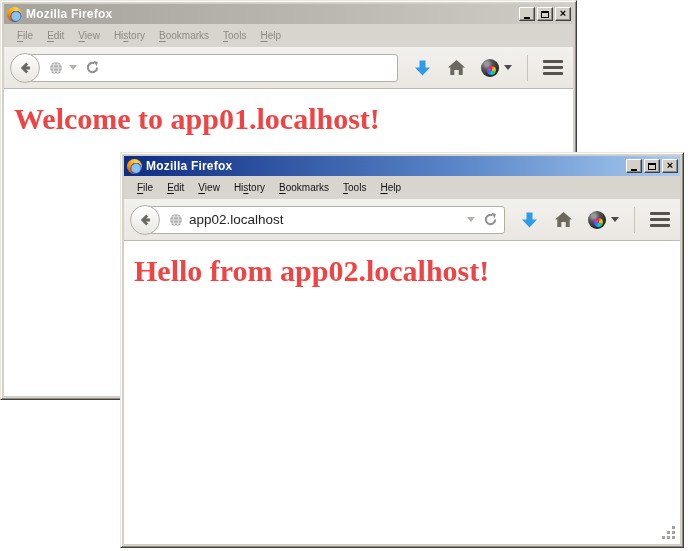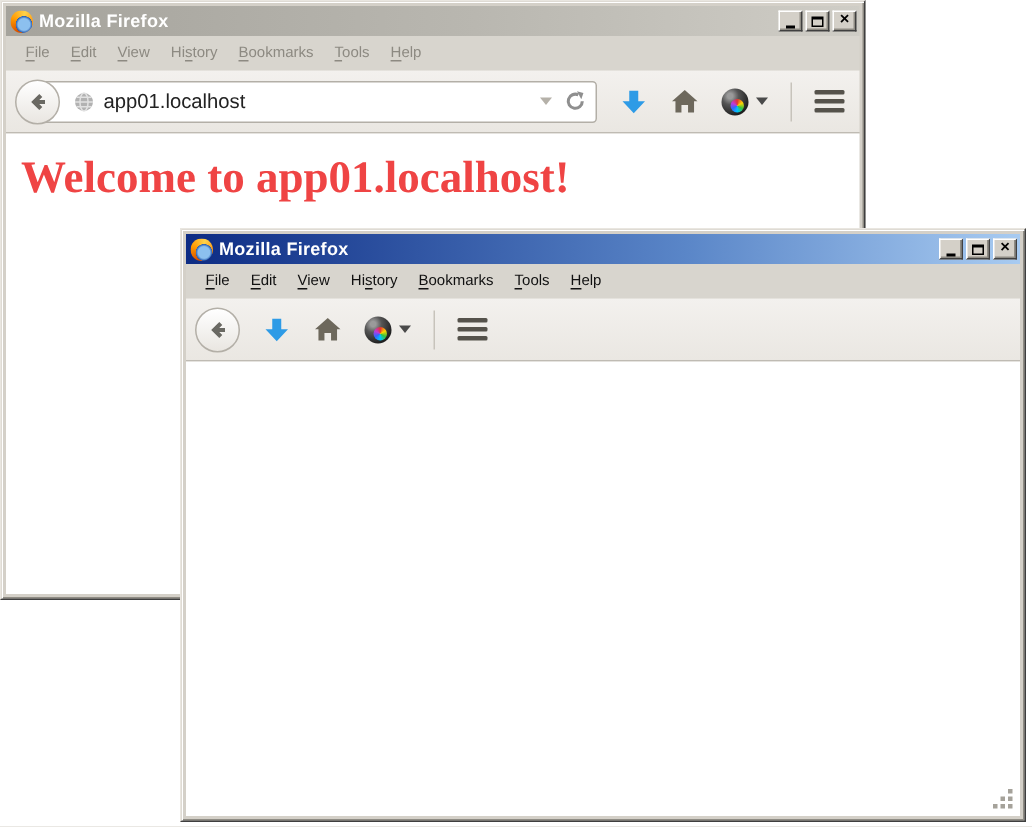--- a/index.html
+++ b/index.html
@@ -116,21 +116,20 @@
       <div class="urlbar">
         <span class="globe">
           <svg width="14" height="14" viewBox="0 0 14 14">
               <circle cx="7" cy="7" r="6" fill="#b2b2b2"></circle>
               <g stroke="#e2e2e2" stroke-width="1" fill="none">
                 <ellipse cx="7" cy="7" rx="2.7" ry="6"></ellipse>
                 <path d="M1 7h12M2.2 3.8h9.6M2.2 10.2h9.6"></path>
               </g>
             </svg>
         </span>
-        <span class="url-text">app01.localhost</span>
         <span class="url-dd"></span>
         <button class="reload-btn">
           <svg width="15" height="15" viewBox="0 0 16 16">
               <path d="M13 8A5 5 0 1 1 10.2 3.5" fill="none" stroke="#8f8f8f" stroke-width="2.2"></path>
               <path d="M9.2 0.8l4.6 1.4-1.5 4.4z" fill="#8f8f8f"></path>
             </svg>
         </button>
       </div>
       <button class="tool-btn">
         <svg width="19" height="18" viewBox="0 0 19 18">
@@ -191,20 +190,39 @@
       <span class="menu-item"><span></span><span class="ak">T</span><span>ools</span></span>
       <span class="menu-item"><span></span><span class="ak">H</span><span>elp</span></span>
     </nav>
 
     <div class="toolbar">
       <button class="back-btn">
         <svg width="16" height="16" viewBox="0 0 16 16">
             <path d="M6 6.6h7v2.8H6z M9.2 2.6l2 2L7.8 8l3.4 3.4-2 2L3.8 8z" fill="#6a6963"></path>
           </svg>
       </button>
+      <div class="urlbar">
+        <span class="globe">
+          <svg width="14" height="14" viewBox="0 0 14 14">
+              <circle cx="7" cy="7" r="6" fill="#b2b2b2"></circle>
+              <g stroke="#e2e2e2" stroke-width="1" fill="none">
+                <ellipse cx="7" cy="7" rx="2.7" ry="6"></ellipse>
+                <path d="M1 7h12M2.2 3.8h9.6M2.2 10.2h9.6"></path>
+              </g>
+            </svg>
+        </span>
+        <span class="url-text">app02.localhost</span>
+        <span class="url-dd"></span>
+        <button class="reload-btn">
+          <svg width="15" height="15" viewBox="0 0 16 16">
+              <path d="M13 8A5 5 0 1 1 10.2 3.5" fill="none" stroke="#8f8f8f" stroke-width="2.2"></path>
+              <path d="M9.2 0.8l4.6 1.4-1.5 4.4z" fill="#8f8f8f"></path>
+            </svg>
+        </button>
+      </div>
       <button class="tool-btn">
         <svg width="19" height="18" viewBox="0 0 19 18">
             <path d="M6.5 1.5h6v7h4.5L9.5 16.5 2 8.5h4.5z" fill="#2e9be6"></path>
           </svg>
       </button>
       <button class="tool-btn">
         <svg width="19" height="17" viewBox="0 0 19 17">
             <path d="M9.5 1l8.5 7.5h-2.3V16h-4v-5h-4.4v5h-4V8.5H1z" fill="#6d685c"></path>
           </svg>
       </button>
@@ -218,16 +236,17 @@
       <button class="tool-btn">
         <span class="burger">
             <i></i>
             <i></i>
             <i></i>
           </span>
       </button>
     </div>
 
     <div class="content">
+      <h1 class="page-h">Hello from app02.localhost!</h1>
       <span class="grip"></span>
     </div>
   </div>
 </section>
 
 </body></html>

